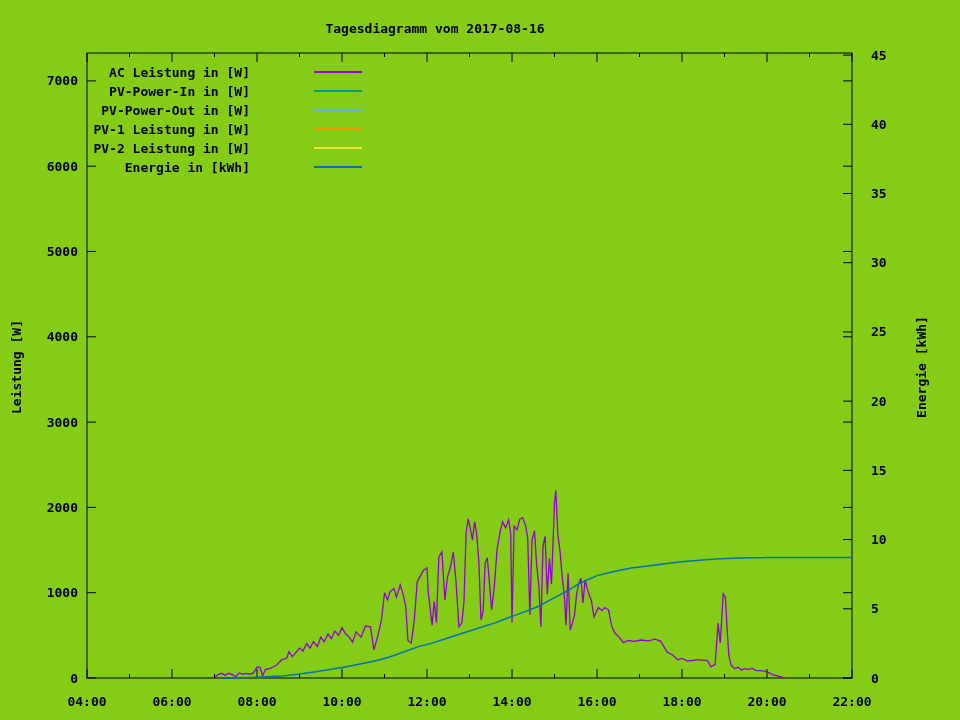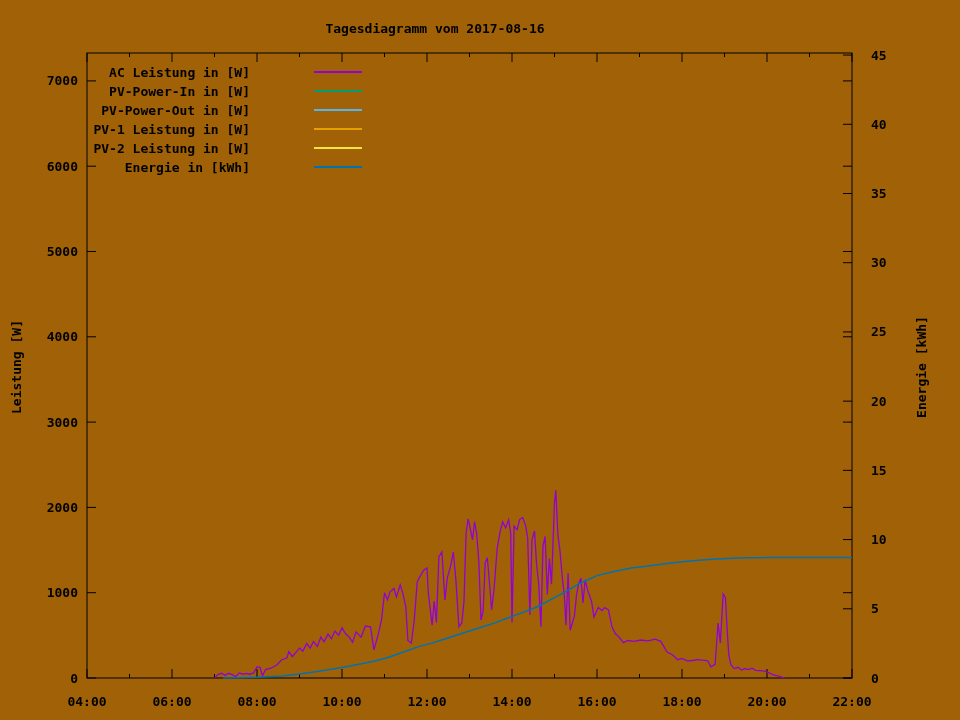--- a/index.html
+++ b/index.html
@@ -1,16 +1,16 @@
 <!DOCTYPE html>
 <html><head>
 <meta charset="utf-8">
 <style>
   html,body{margin:0;padding:0;background:#ffffff;}
-  #frame{position:relative;width:960px;height:720px;background:#a16207;overflow:hidden;
+  #frame{position:relative;width:960px;height:720px;background:#84cc16;overflow:hidden;
          font-family:"DejaVu Sans Mono",monospace;}
   #chart-title{position:absolute;left:435px;top:21px;transform:translateX(-50%);
          font:bold 13px "DejaVu Sans Mono",monospace;color:#000;white-space:nowrap;}
   .axis-label-v{position:absolute;font:bold 13px "DejaVu Sans Mono",monospace;color:#000;white-space:nowrap;}
   #y-left-label{left:16px;top:367px;transform:translate(-50%,-50%) rotate(-90deg);}
   #y-right-label{left:921px;top:367px;transform:translate(-50%,-50%) rotate(-90deg);}
   #chart-svg{position:absolute;left:0;top:0;}
   #chart-svg text{font:bold 13px "DejaVu Sans Mono",monospace;fill:#000;}
 </style>
 </head>

